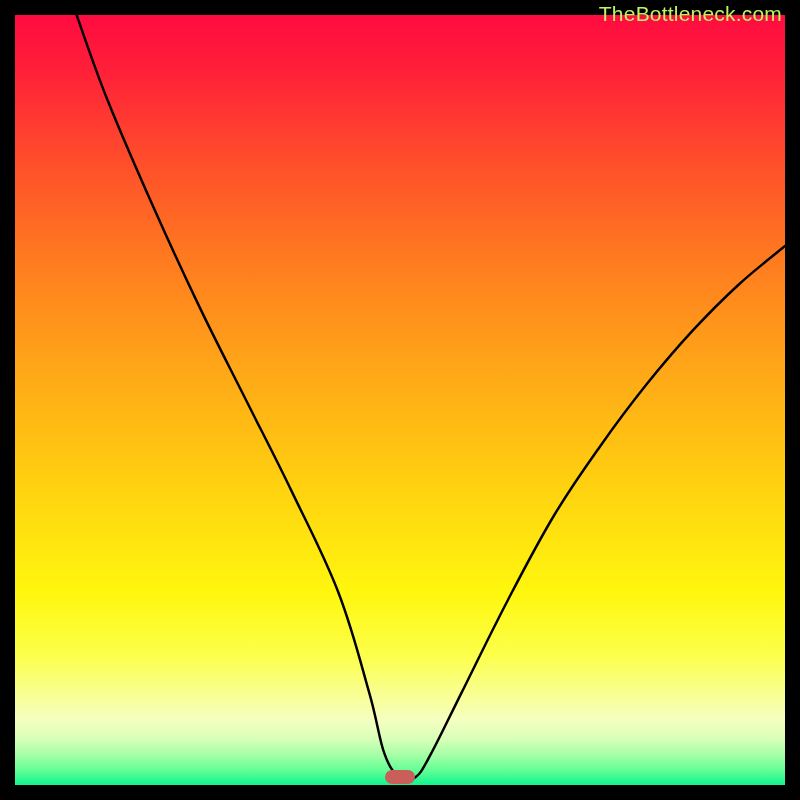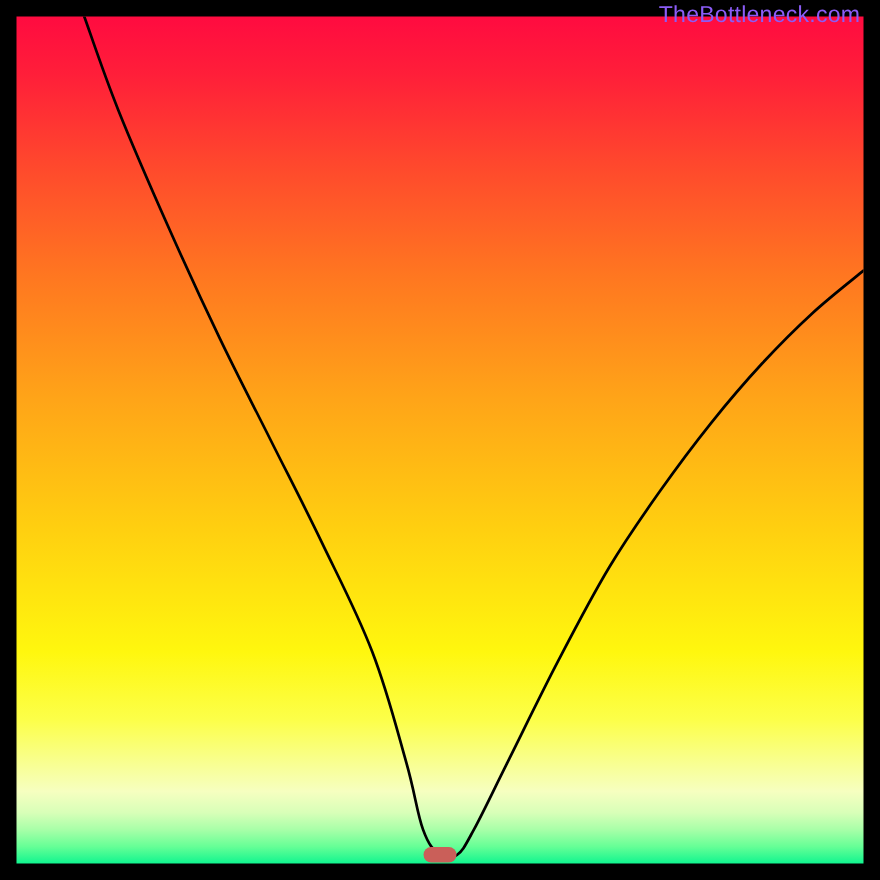--- a/index.html
+++ b/index.html
@@ -36,21 +36,21 @@
       #d8ffb8 94%,
       #a8ffa8 96%,
       #66ff96 98%,
       #11f58f 100%
     );
   }
   .attribution {
     position: absolute;
     top: 2px;
     right: 18px;
-    color: #8b5cf6;
+    color: #bef264;
     font-size: 21px;
     font-weight: 400;
     letter-spacing: 0.2px;
     z-index: 10;
   }
   svg.curve {
     position: absolute;
     left: 0;
     top: 0;
     width: 770px;

